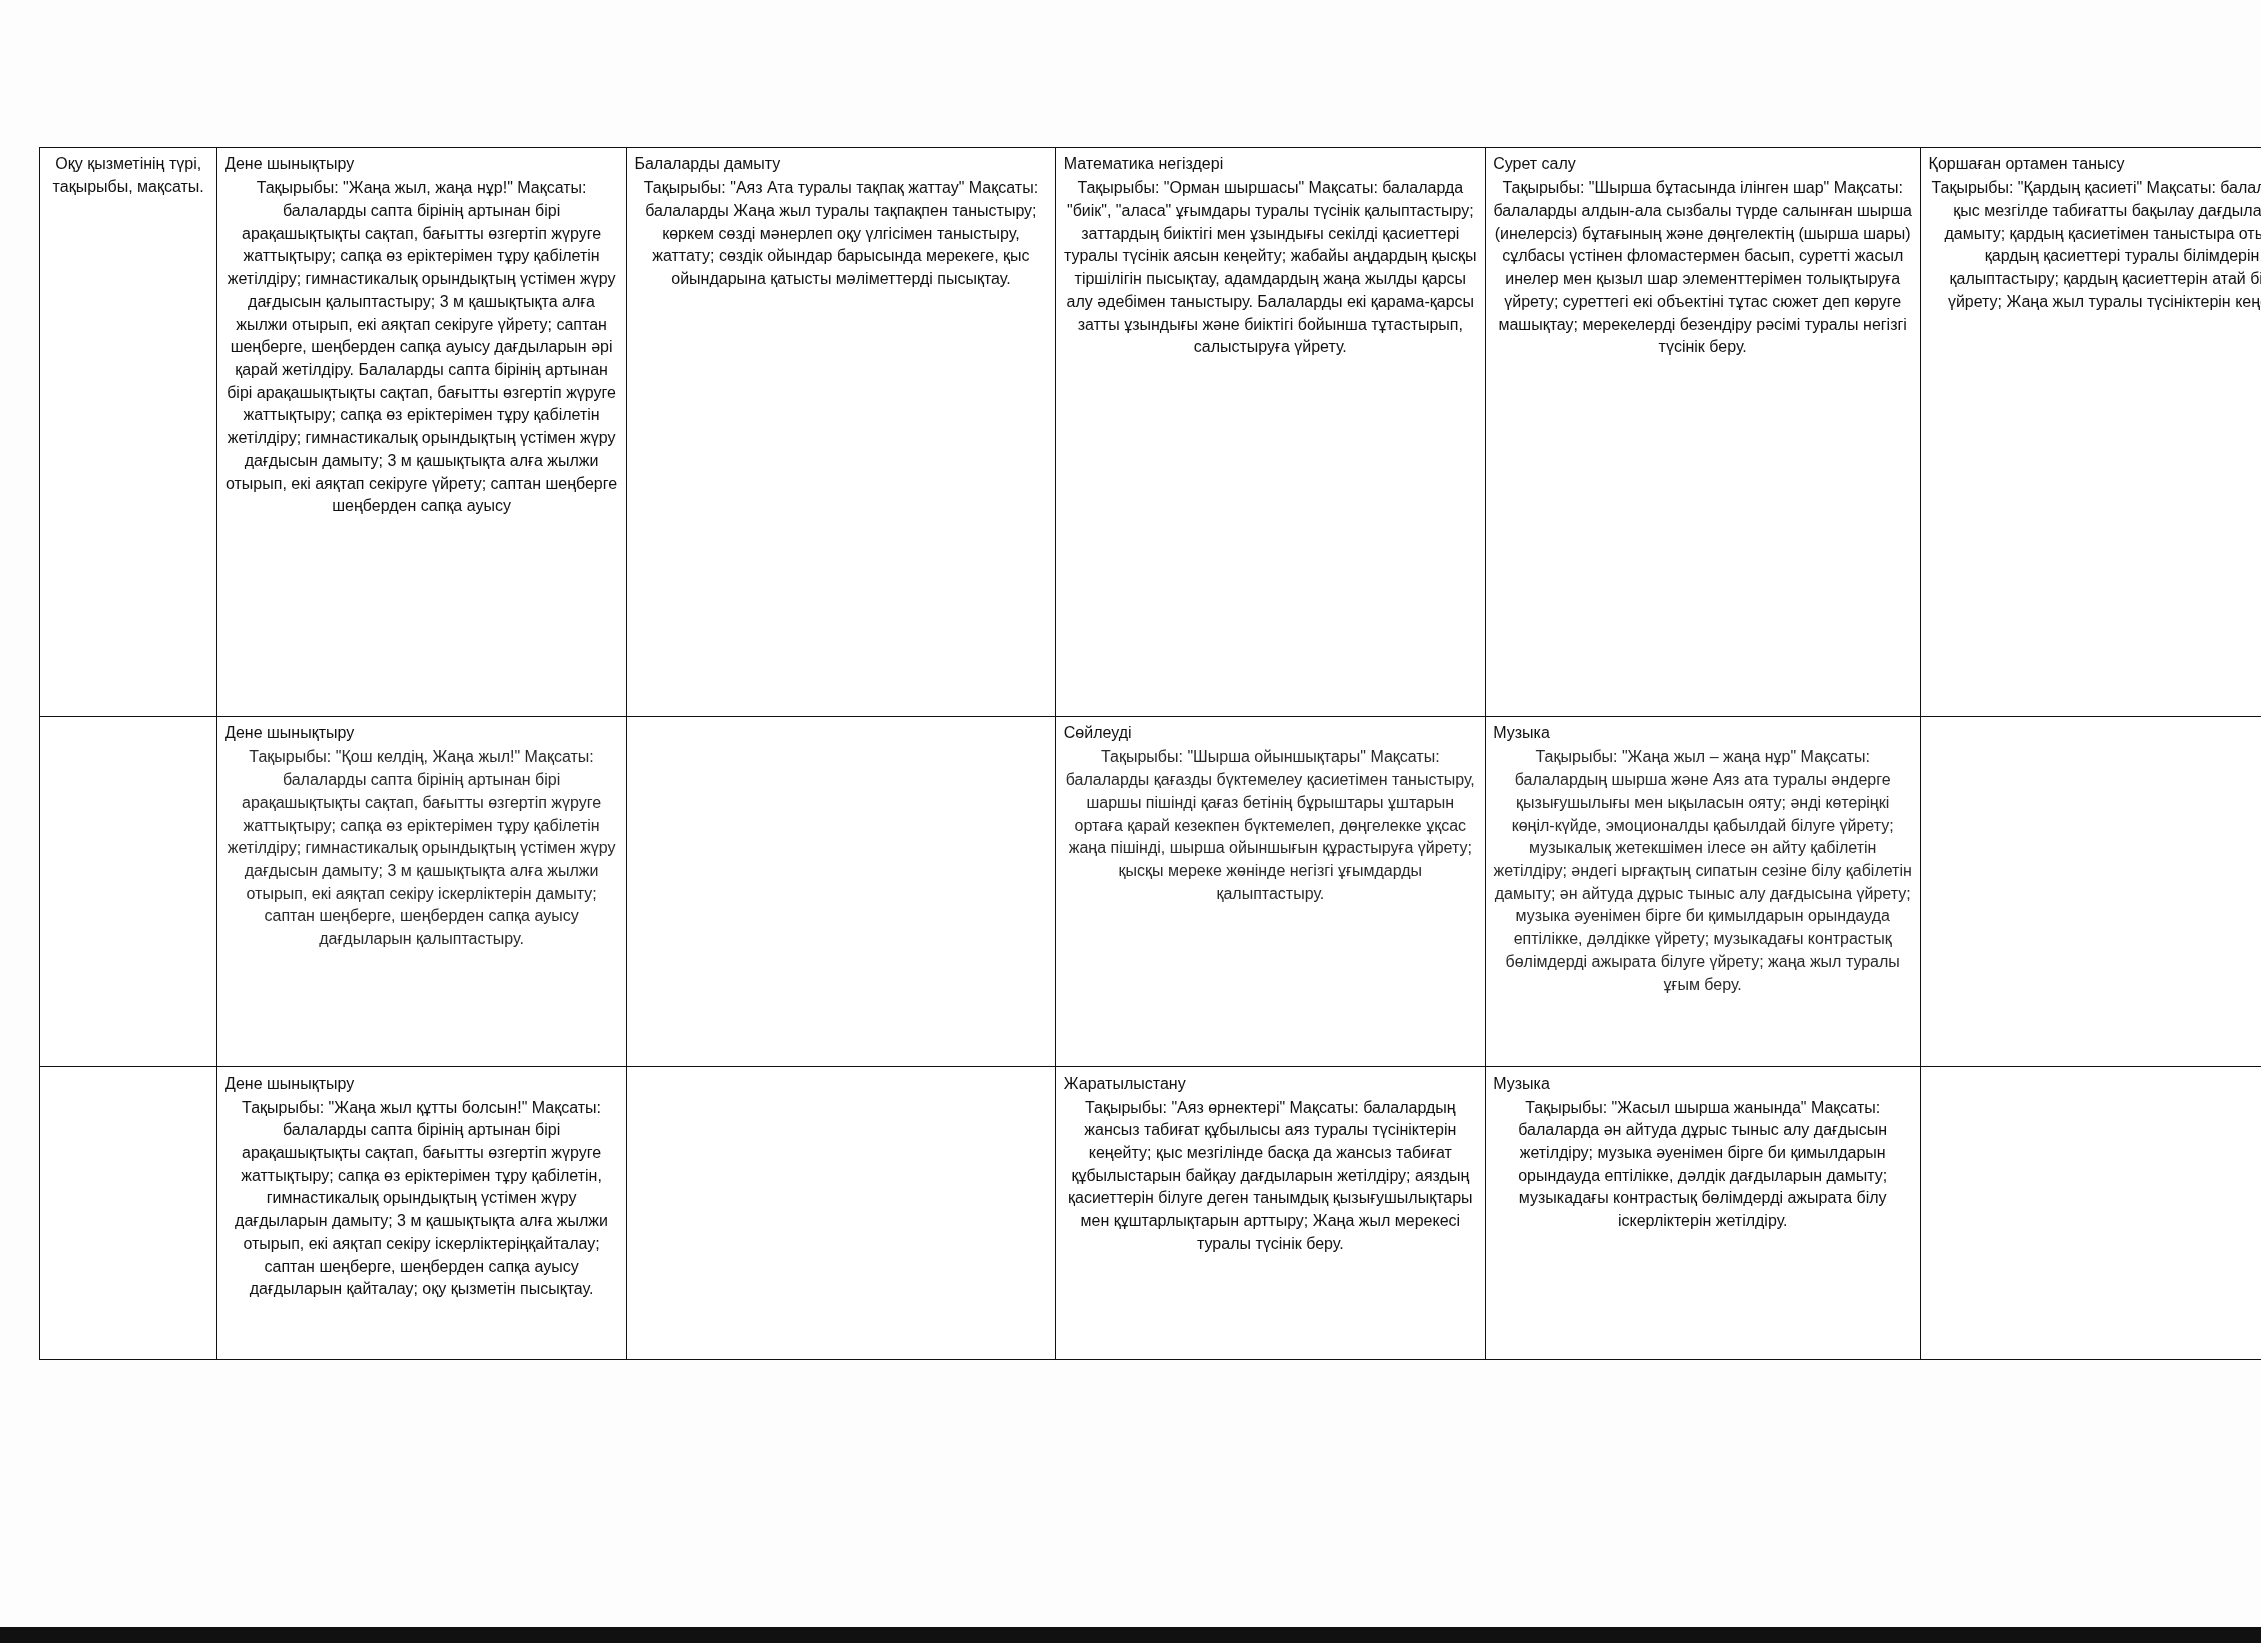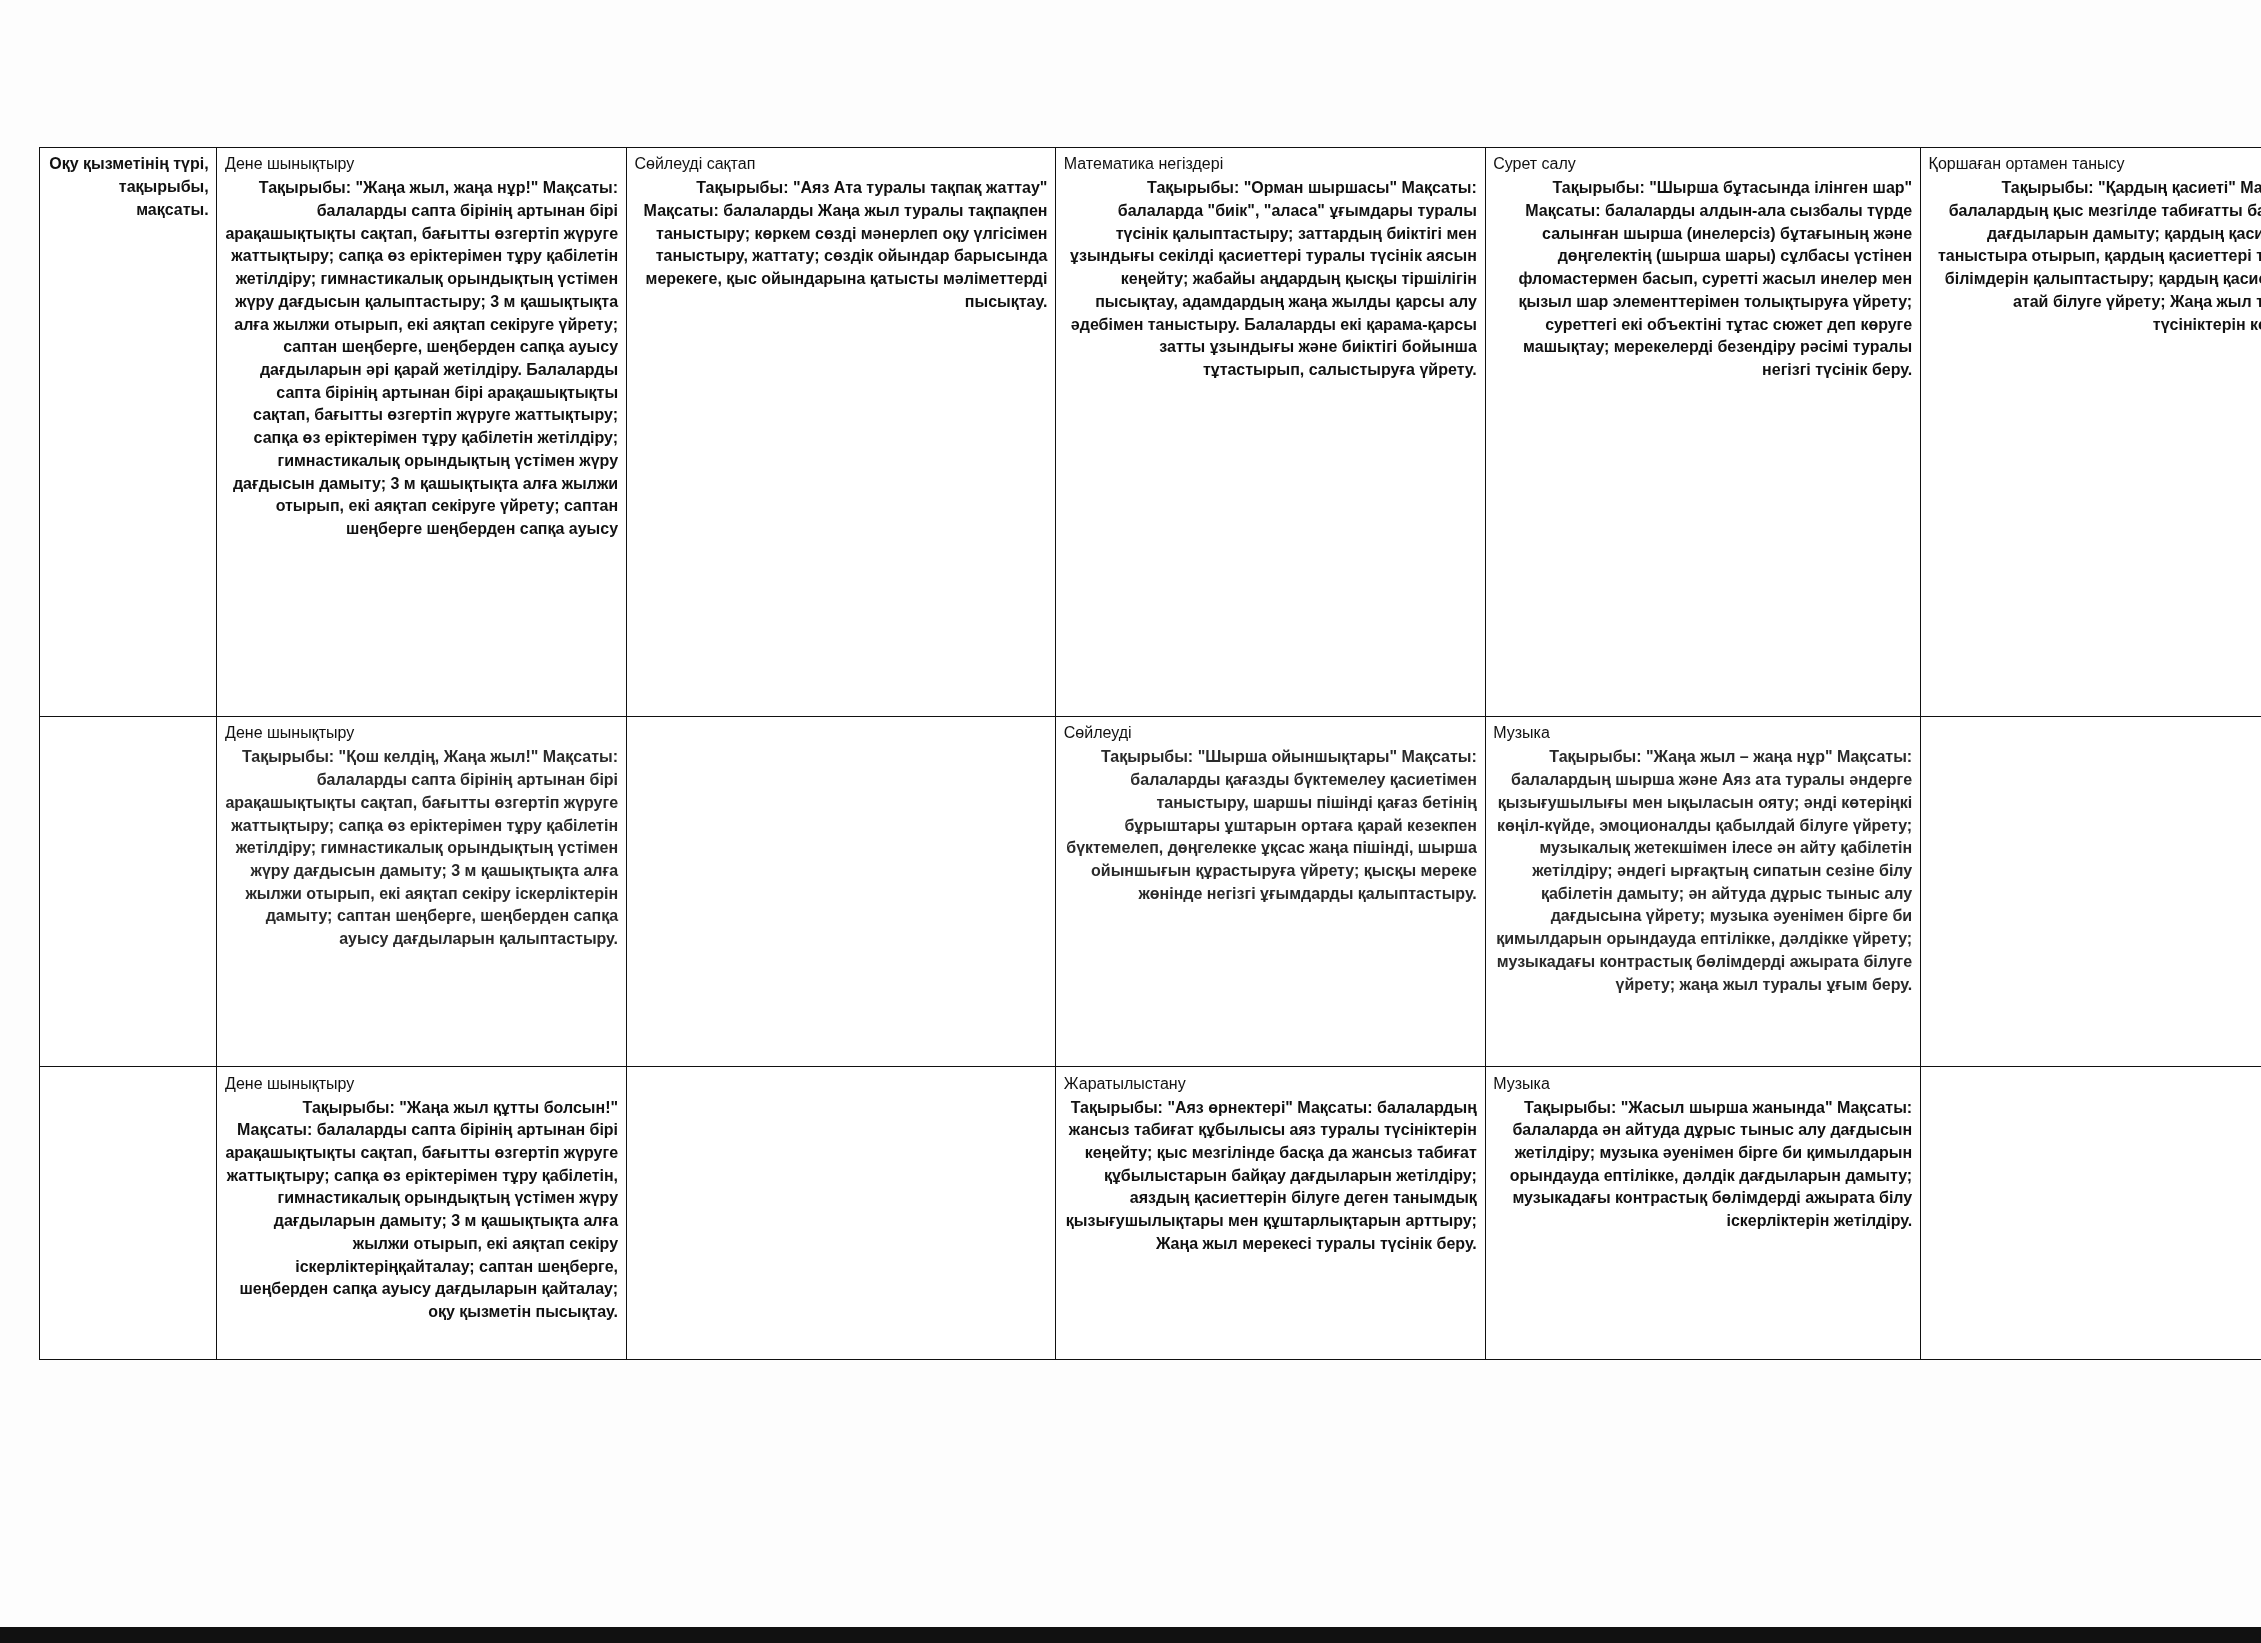--- a/index.html
+++ b/index.html
@@ -57,23 +57,22 @@
   .c4 { width: 419px; margin-left: 16px; }
   .c5 { width: 387px; }
 
   .cell-title {
     font-weight: normal;
     display: block;
     margin-bottom: 1.3px;
   }
   .cell-body {
     display: block;
-    text-align: right;
+    text-align: center;
     hyphens: none;
-    font-weight: bold;
   }
   .row-a td { height: 554px; }
   .row-b td { height: 335px; }
   .row-c td { height: 277px; }
   .empty-cell { }
   
   .row-b .cell-body { color: #2a2a2a; }
   .row-b .cell-title { color: #111111; }
 </style>
 </head>
@@ -86,21 +85,21 @@
       <tbody>
         <tr class="row-a">
           <td class="c0">
             <span class="cell-body">Оқу қызметінің түрі, тақырыбы, мақсаты.</span>
           </td>
           <td class="c1">
             <span class="cell-title">Дене шынықтыру</span>
             <span class="cell-body">Тақырыбы: "Жаңа жыл, жаңа нұр!" Мақсаты: балаларды сапта бірінің артынан бірі арақашықтықты сақтап, бағытты өзгертіп жүруге жаттықтыру; сапқа өз еріктерімен тұру қабілетін жетілдіру; гимнастикалық орындықтың үстімен жүру дағдысын қалыптастыру; 3 м қашықтықта алға жылжи отырып, екі аяқтап секіруге үйрету; саптан шеңберге, шеңберден сапқа ауысу дағдыларын әрі қарай жетілдіру. Балаларды сапта бірінің артынан бірі арақашықтықты сақтап, бағытты өзгертіп жүруге жаттықтыру; сапқа өз еріктерімен тұру қабілетін жетілдіру; гимнастикалық орындықтың үстімен жүру дағдысын дамыту; 3 м қашықтықта алға жылжи отырып, екі аяқтап секіруге үйрету; саптан шеңберге  шеңберден сапқа ауысу</span>
           </td>
           <td class="c2">
-            <span class="cell-title">Сөйлеуді сақтап</span>
+            <span class="cell-title">Балаларды дамыту</span>
             <span class="cell-body">Тақырыбы: "Аяз Ата туралы тақпақ жаттау" Мақсаты: балаларды Жаңа жыл туралы тақпақпен таныстыру; көркем сөзді мәнерлеп оқу үлгісімен таныстыру, жаттату; сөздік ойындар барысында мерекеге, қыс ойындарына қатысты мәліметтерді пысықтау.</span>
           </td>
           <td class="c3">
             <span class="cell-title">Математика негіздері</span>
             <span class="cell-body">Тақырыбы: "Орман шыршасы" Мақсаты: балаларда "биік", "аласа" ұғымдары туралы түсінік қалыптастыру; заттардың биіктігі мен ұзындығы секілді қасиеттері туралы түсінік аясын кеңейту; жабайы аңдардың қысқы тіршілігін пысықтау, адамдардың жаңа жылды қарсы алу әдебімен таныстыру. Балаларды екі қарама-қарсы затты ұзындығы және биіктігі бойынша тұтастырып, салыстыруға үйрету.</span>
           </td>
           <td class="c4">
             <span class="cell-title">Сурет салу</span>
             <span class="cell-body">Тақырыбы: "Шырша бұтасында ілінген шар" Мақсаты: балаларды алдын-ала сызбалы түрде салынған шырша (инелерсіз) бұтағының және дөңгелектің (шырша шары) сұлбасы үстінен фломастермен басып, суретті жасыл инелер мен қызыл шар элементтерімен толықтыруға үйрету; суреттегі екі объектіні тұтас сюжет деп көруге машықтау; мерекелерді безендіру рәсімі туралы негізгі түсінік беру.</span>
           </td>

